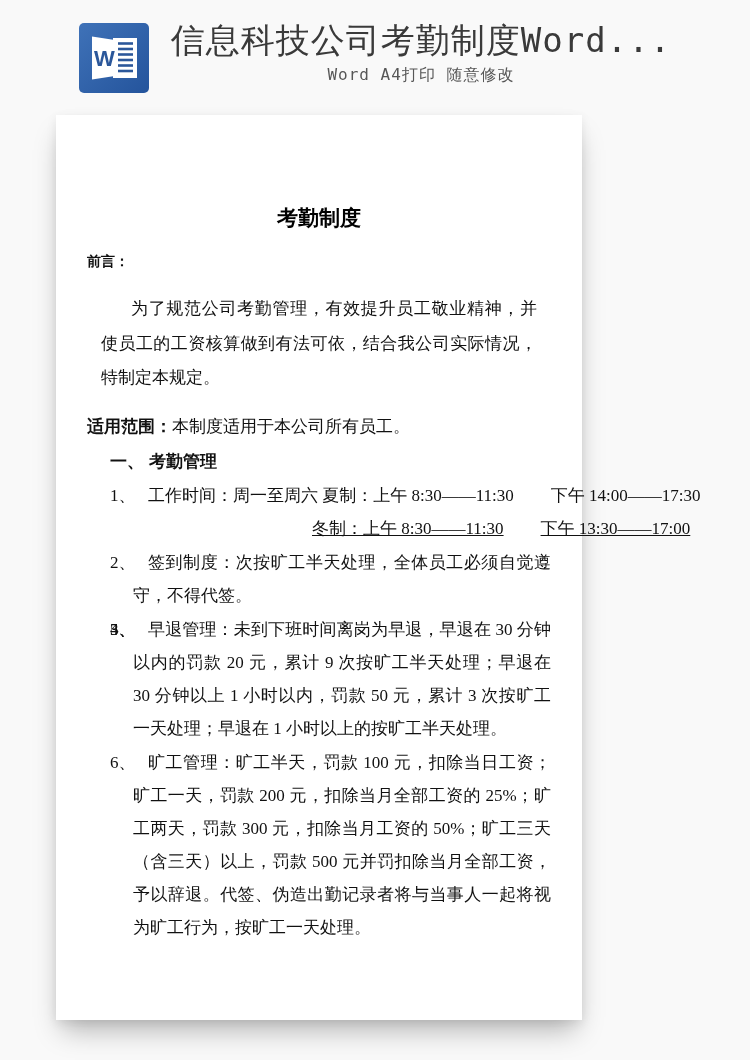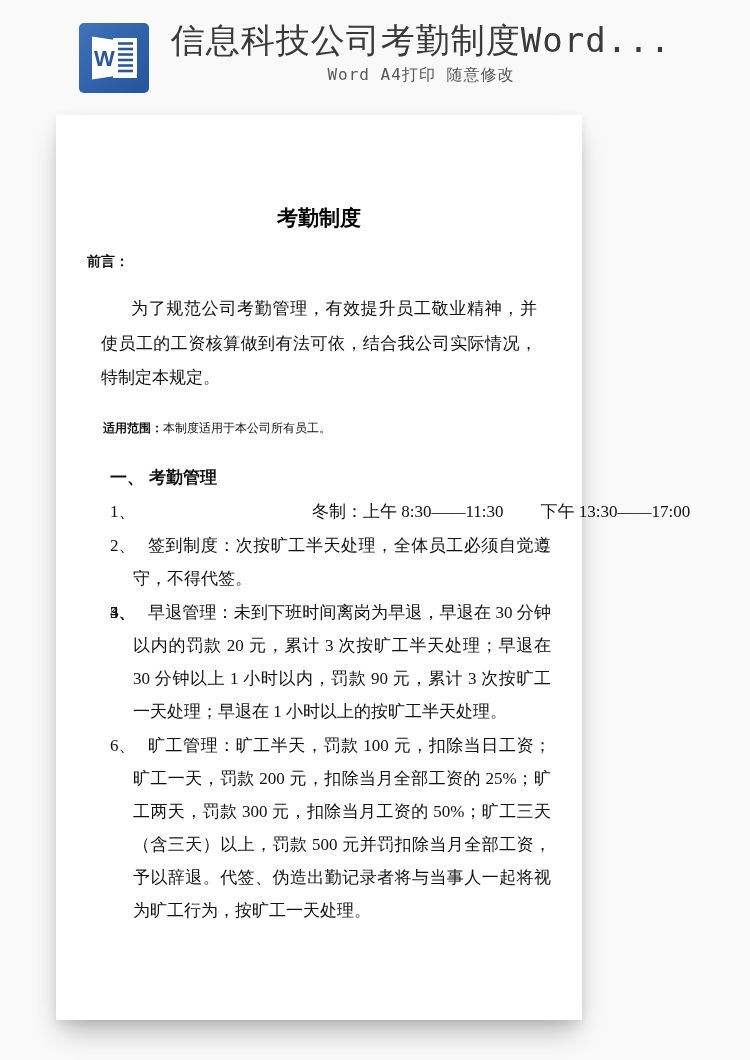--- a/index.html
+++ b/index.html
@@ -41,37 +41,37 @@
   }
   .doc-title {
     margin: 0 0 12px; font-size: 21px; font-weight: bold;
     text-align: center; line-height: 30px; color: #000;
   }
   .b-label { margin: 0; font-size: 14px; font-weight: bold; line-height: 33px; }
   .preface-para {
     margin: 14px; font-size: 17px; line-height: 34.5px;
     text-indent: 30px; text-align: justify;
   }
-  .scope-line { margin: 16px; font-size: 12px; line-height: 33px; }
+  .scope-line { margin: 0; font-size: 17px; line-height: 33px; }
   .scope-line .lbl { font-weight: bold; }
   .sec-head {
     position: relative; margin: 2px 0 1px;
     padding-left: 62px; font-size: 17px; font-weight: bold; line-height: 33px;
   }
   .sec-head .num { position: absolute; left: 23px; top: 0; }
   .items { margin: 0; }
   .item {
     position: relative; margin: 0 0 1px;
     padding-left: 46px; text-indent: 15px;
     font-size: 17px; line-height: 33px; text-align: justify;
   }
   .item .inum { position: absolute; left: 23px; top: 0; text-indent: 0; }
   .item.schedule { text-align: left; }
   .srow { white-space: nowrap; }
-  .srow.winter { margin-left: 164px; }
+  .srow.winter { margin-left: 164px; text-decoration: underline; }
   .sgap { display: inline-block; width: 37px; }
 </style>
 </head>
 <body>
 
 <div class="header">
   <div class="header-inner">
     <div class="word-icon-box">
       <svg viewBox="0 0 70 70" width="70" height="70">
         <defs>
@@ -111,37 +111,38 @@
   <p class="scope-line"><span class="lbl">适用范围：</span><span>本制度适用于本公司所有员工。</span></p>
 
   <div class="sec-head">
     <span class="num">一、</span><span>考勤管理</span>
   </div>
 
   <div class="items">
 
     <div class="item schedule">
       <span class="inum">1、</span>
+      <div class="srow"><span>工作时间：周一至周六 夏制：上午 8:30——11:30</span><span class="sgap"></span><span>下午 14:00——17:30</span></div>
       <div class="srow winter"><span>冬制：上午 8:30——11:30</span><span class="sgap"></span><span>下午 13:30——17:00</span></div>
     </div>
 
     <div class="item">
       <span class="inum">2、</span><span>签到制度：次按旷工半天处理，全体员工必须自觉遵守，不得代签。</span>
     </div>
 
     <div class="item">
       <span class="inum">3、</span>
     </div>
 
     <div class="item">
       <span class="inum">4、</span>
     </div>
 
     <div class="item">
-      <span class="inum">5、</span><span>早退管理：未到下班时间离岗为早退，早退在 30 分钟以内的罚款 20 元，累计 3 次按旷工半天处理；早退在 30 分钟以上 1 小时以内，罚款 90 元，累计 3 次按旷工一天处理；早退在 1 小时以上的按旷工半天处理。</span>
+      <span class="inum">5、</span><span>早退管理：未到下班时间离岗为早退，早退在 30 分钟以内的罚款 20 元，累计 9 次按旷工半天处理；早退在 30 分钟以上 1 小时以内，罚款 50 元，累计 3 次按旷工一天处理；早退在 1 小时以上的按旷工半天处理。</span>
     </div>
 
     <div class="item">
       <span class="inum">6、</span><span>旷工管理：旷工半天，罚款 100 元，扣除当日工资；旷工一天，罚款 200 元，扣除当月全部工资的 25%；旷工两天，罚款 300 元，扣除当月工资的 50%；旷工三天（含三天）以上，罚款 500 元并罚扣除当月全部工资，予以辞退。代签、伪造出勤记录者将与当事人一起将视为旷工行为，按旷工一天处理。</span>
     </div>
 
   </div>
 </div>
 
 </body></html>

